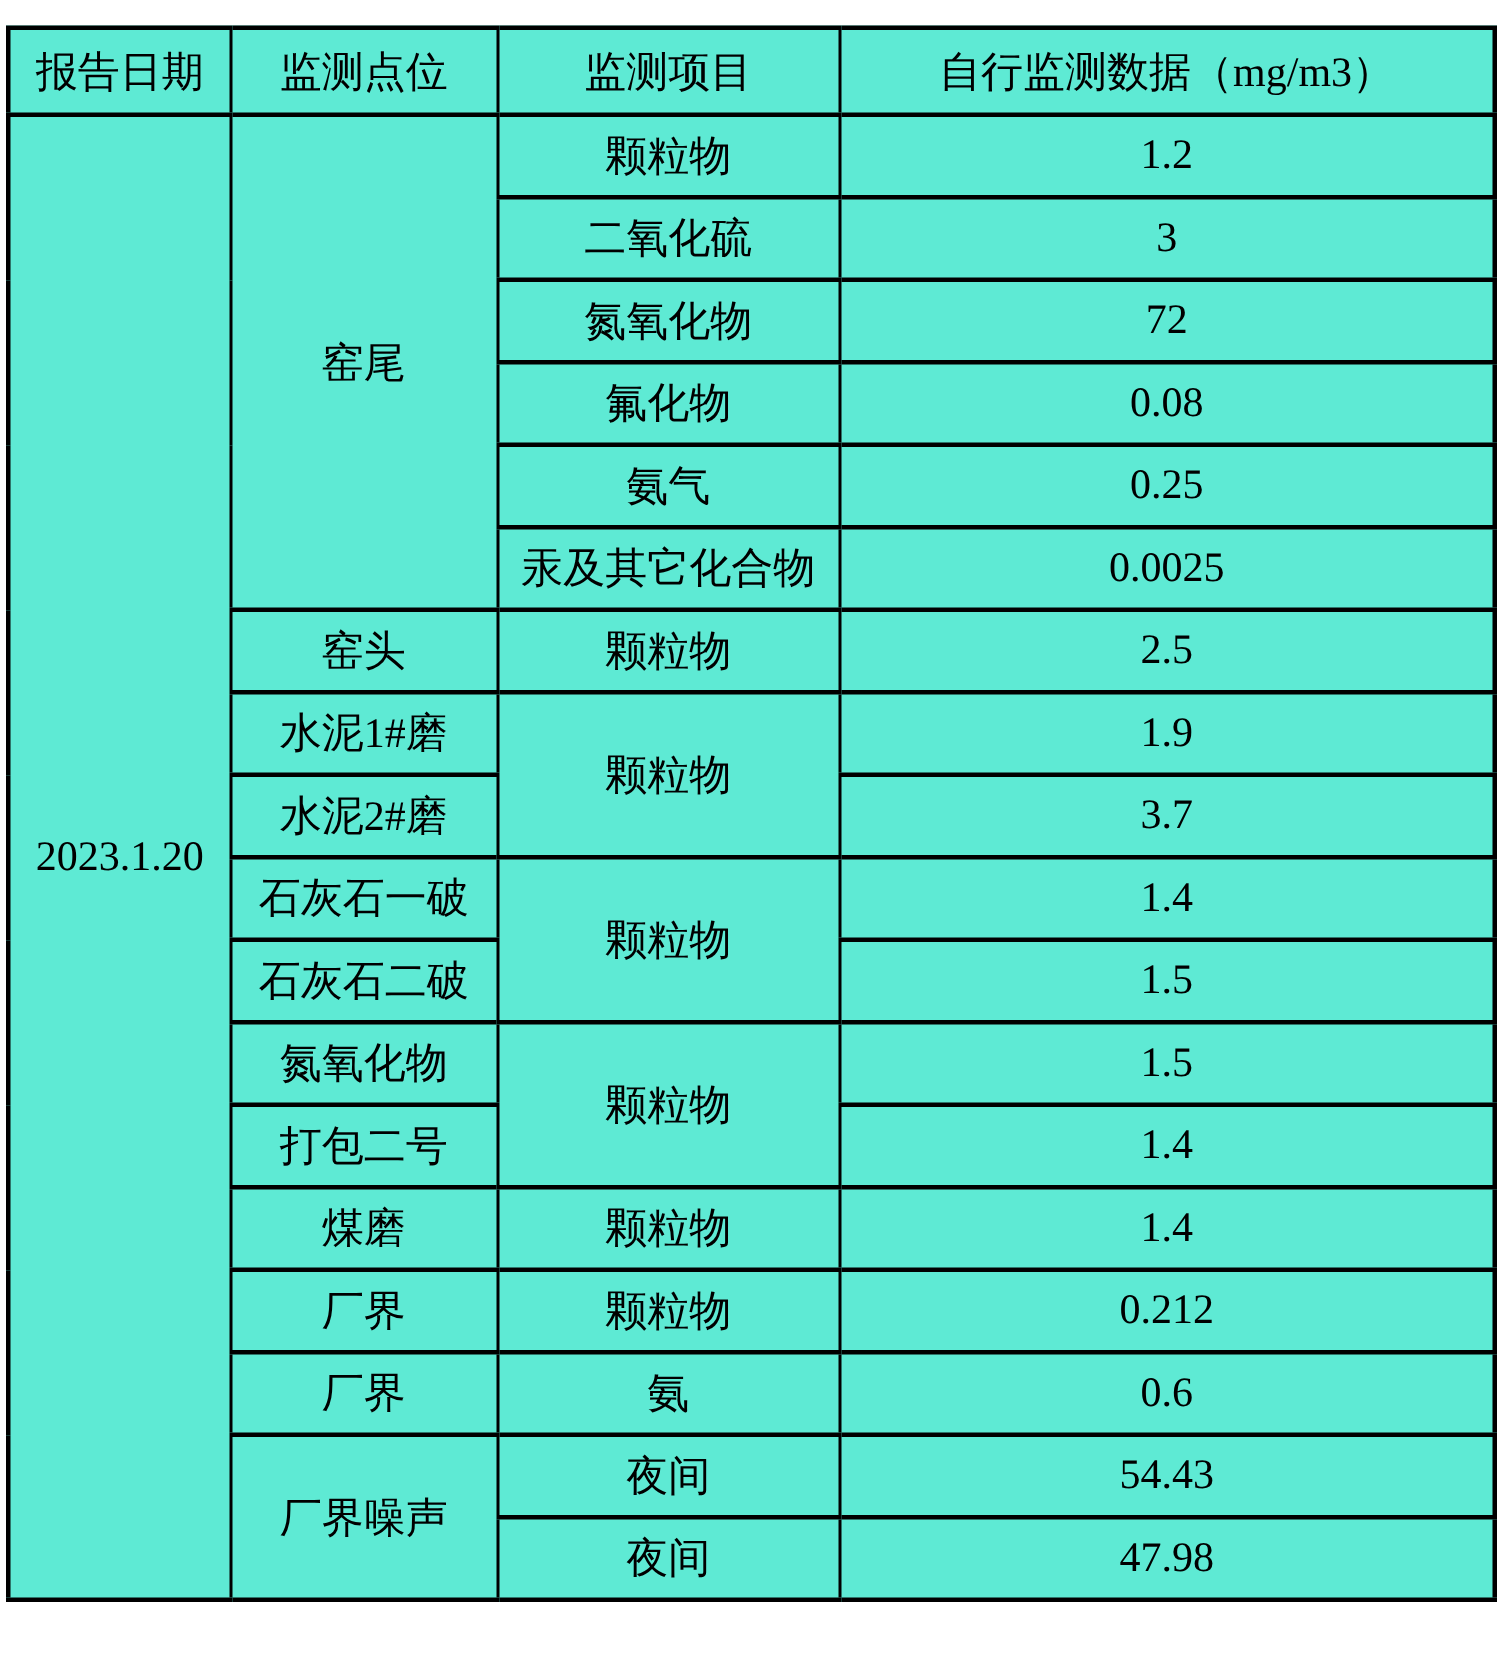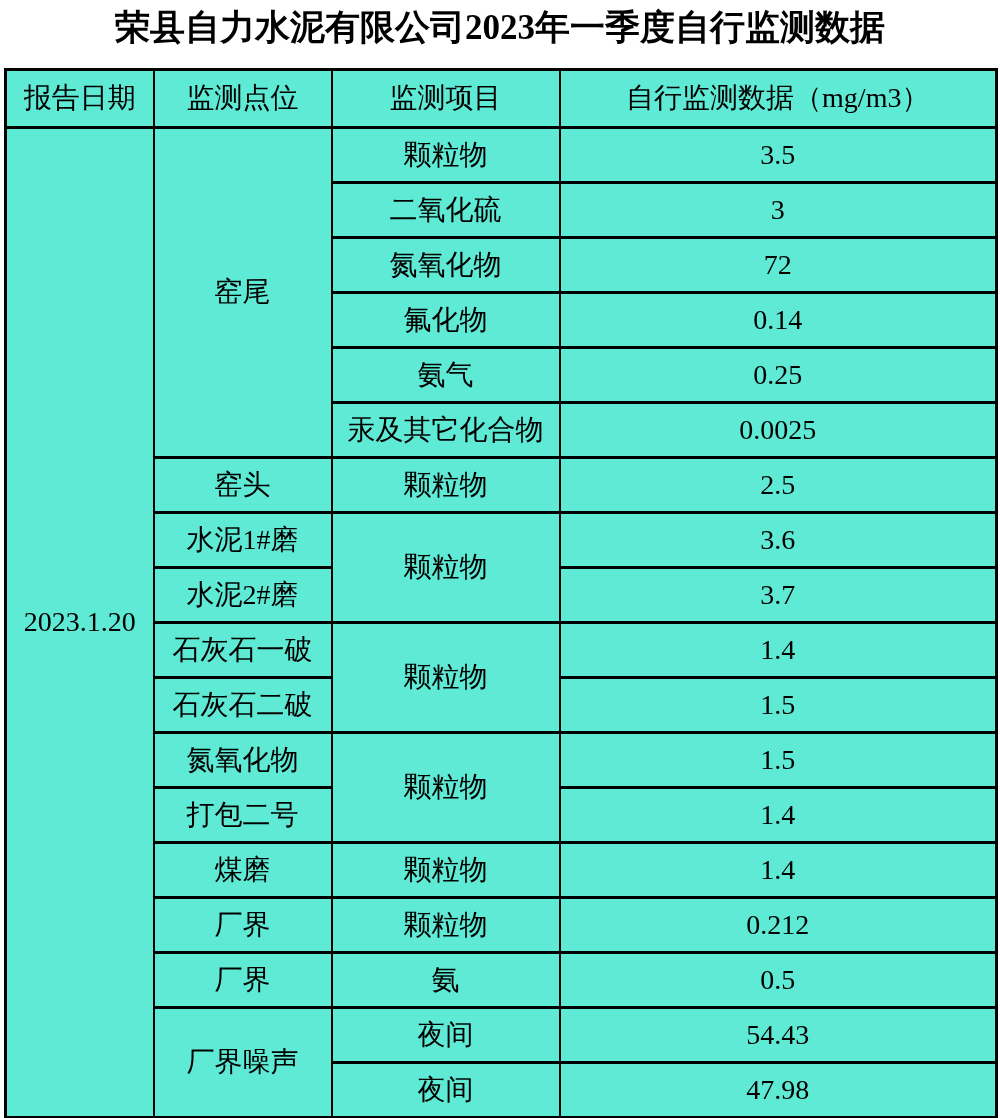--- a/index.html
+++ b/index.html
@@ -51,21 +51,20 @@
     white-space: nowrap;
   }
   table.monitoring-table { border: 3px solid #000000; }
   table.monitoring-table thead tr { height: 58px; }
   table.monitoring-table tbody tr { height: 55px; }
 </style>
 </head>
 <body>
 
 <div class="page">
-  <h1 class="doc-title">荣县自力水泥有限公司2023年一季度自行监测数据</h1>
 
   <table class="monitoring-table">
     <colgroup>
       <col class="c1">
         <col class="c2">
         <col class="c3">
         <col class="c4">
     </colgroup>
     <thead>
       <tr>
@@ -73,51 +72,51 @@
           <th>监测点位</th>
           <th>监测项目</th>
           <th>自行监测数据（mg/m3）</th>
         </tr>
     </thead>
     <tbody>
         <tr>
           <td rowspan="18">2023.1.20</td>
           <td rowspan="6">窑尾</td>
           <td>颗粒物</td>
-          <td>3.5</td>
+          <td>1.2</td>
         </tr>
         <tr>
           <td>二氧化硫</td>
           <td>3</td>
         </tr>
         <tr>
           <td>氮氧化物</td>
           <td>72</td>
         </tr>
         <tr>
           <td>氟化物</td>
-          <td>0.14</td>
+          <td>0.08</td>
         </tr>
         <tr>
           <td>氨气</td>
           <td>0.25</td>
         </tr>
         <tr>
           <td>汞及其它化合物</td>
           <td>0.0025</td>
         </tr>
         <tr>
           <td>窑头</td>
           <td>颗粒物</td>
           <td>2.5</td>
         </tr>
         <tr>
           <td>水泥1#磨</td>
           <td rowspan="2">颗粒物</td>
-          <td>3.6</td>
+          <td>1.9</td>
         </tr>
         <tr>
           <td>水泥2#磨</td>
           <td>3.7</td>
         </tr>
         <tr>
           <td>石灰石一破</td>
           <td rowspan="2">颗粒物</td>
           <td>1.4</td>
         </tr>
@@ -140,21 +139,21 @@
           <td>1.4</td>
         </tr>
         <tr>
           <td>厂界</td>
           <td>颗粒物</td>
           <td>0.212</td>
         </tr>
         <tr>
           <td>厂界</td>
           <td>氨</td>
-          <td>0.5</td>
+          <td>0.6</td>
         </tr>
         <tr>
           <td rowspan="2">厂界噪声</td>
           <td>夜间</td>
           <td>54.43</td>
         </tr>
         <tr>
           <td>夜间</td>
           <td>47.98</td>
         </tr>

